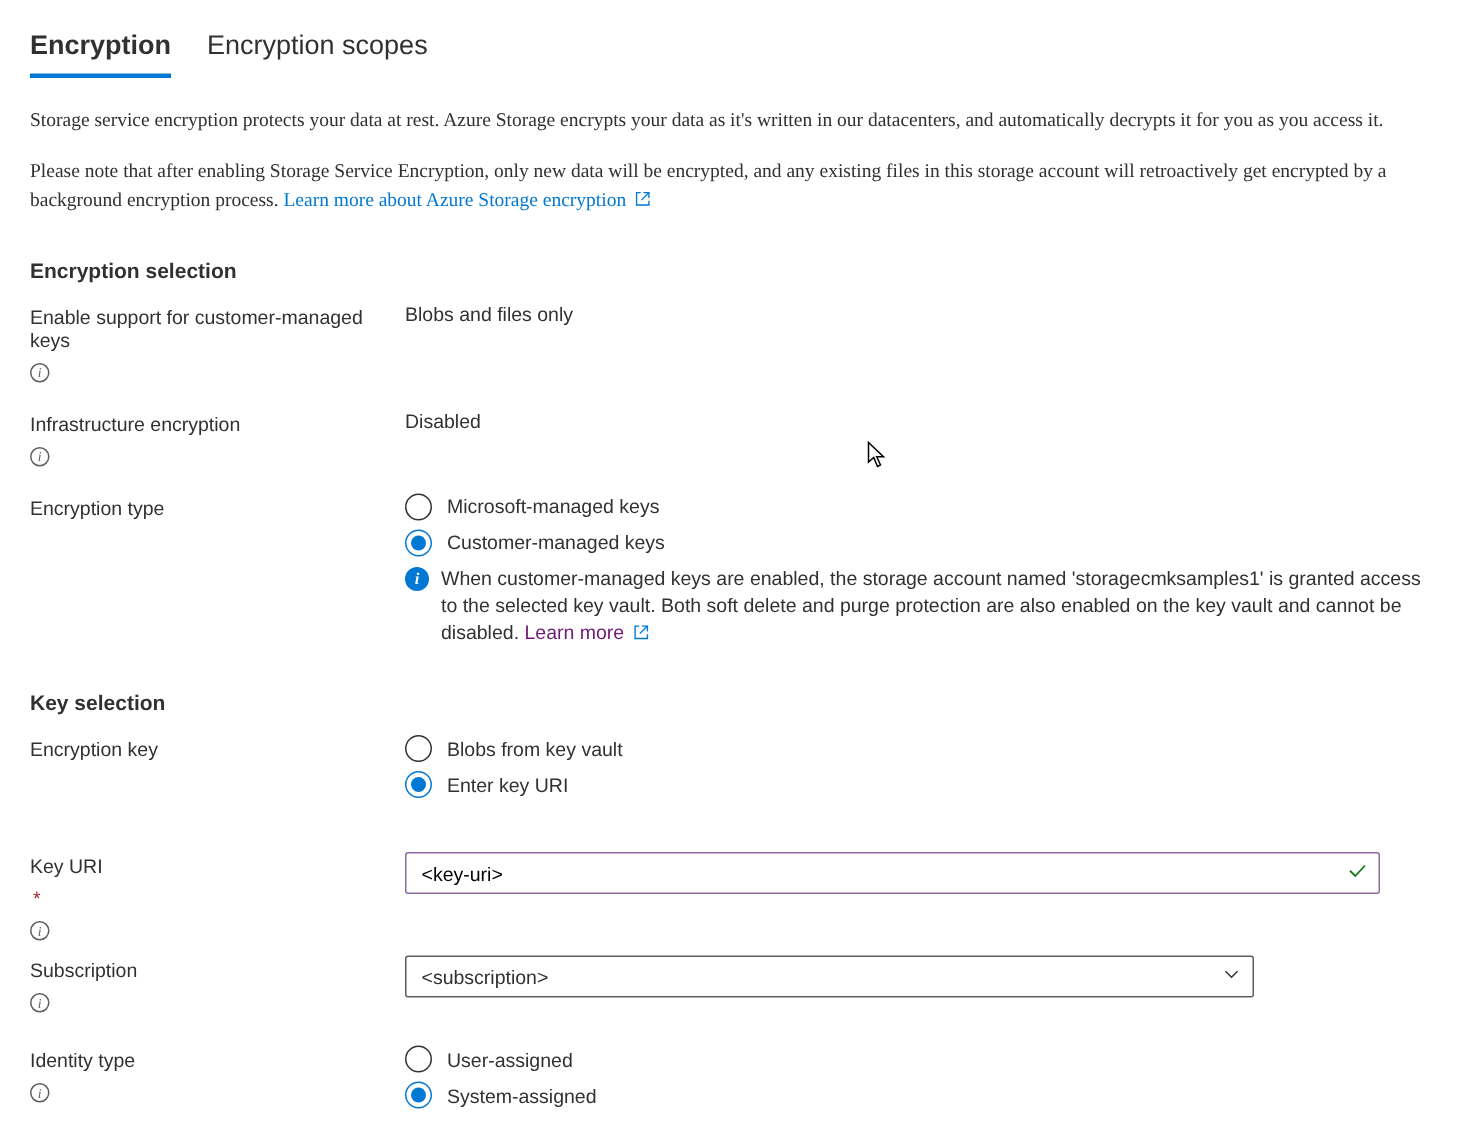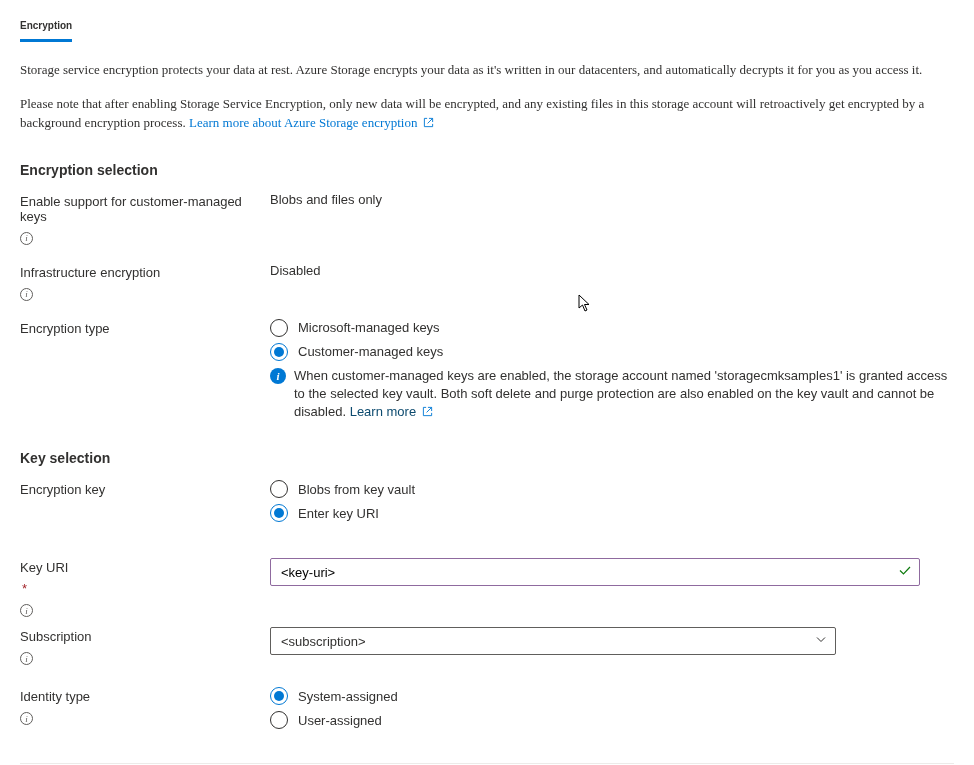--- a/index.html
+++ b/index.html
@@ -17,21 +17,21 @@
     }
     .tabs {
       display: flex;
       gap: 24px;
       border-bottom: none;
       margin-bottom: 18px;
     }
     .tab {
       padding: 0 0 8px 0;
       cursor: pointer;
-      font-size: 10px;
+      font-size: 18px;
       color: #323130;
     }
     .tab.active {
       color: #323130;
       font-weight: 600;
       border-bottom: 3px solid #0078d4;
     }
     .description {
       margin-bottom: 14px;
       line-height: 1.5;
@@ -137,21 +137,21 @@
       font-style: italic;
       font-family: Georgia, serif;
       flex-shrink: 0;
       margin-top: 1px;
     }
     .info-text {
       line-height: 1.4;
       color: #323130;
     }
     .info-text a {
-      color: #0c4a6e;
+      color: #701a75;
       text-decoration: none;
     }
     .text-input {
       width: 650px;
       max-width: 100%;
       height: 28px;
       border: 1px solid #8f6a9f;
       border-radius: 2px;
       padding: 0 30px 0 10px;
       font-family: inherit;
@@ -228,20 +228,21 @@
       left: 578px;
       top: 294px;
       pointer-events: none;
     }
   </style>
 </head>
 <body>
 
 <div class="tabs">
   <div class="tab active">Encryption</div>
+  <div class="tab">Encryption scopes</div>
 </div>
 
 <p class="description">Storage service encryption protects your data at rest. Azure Storage encrypts your data as it's written in our datacenters, and automatically decrypts it for you as you access it.</p>
 
 <p class="description">
   <span>Please note that after enabling Storage Service Encryption, only new data will be encrypted, and any existing files in this storage account will retroactively get encrypted by a background encryption process. </span>
   <a href="#">
     <span>Learn more about Azure Storage encryption</span>
     <span class="external-icon">
       <svg width="11" height="11" viewBox="0 0 12 12" fill="none">
@@ -356,26 +357,26 @@
   </div>
 </div>
 
 <div class="form-row" style="margin-top:24px;">
   <div class="form-label">
     <span>Identity type</span>
     <span class="info-icon">i</span>
   </div>
   <div class="form-value">
     <div class="radio-option">
+      <span class="radio"></span>
+      <span>User-assigned</span>
+    </div>
+    <div class="radio-option">
       <span class="radio selected"></span>
       <span>System-assigned</span>
-    </div>
-    <div class="radio-option">
-      <span class="radio"></span>
-      <span>User-assigned</span>
     </div>
   </div>
 </div>
 
 <hr class="divider">
 
 <div class="button-row">
   <button class="btn btn-primary">Save</button>
   <button class="btn btn-secondary">Discard</button>
 </div>

